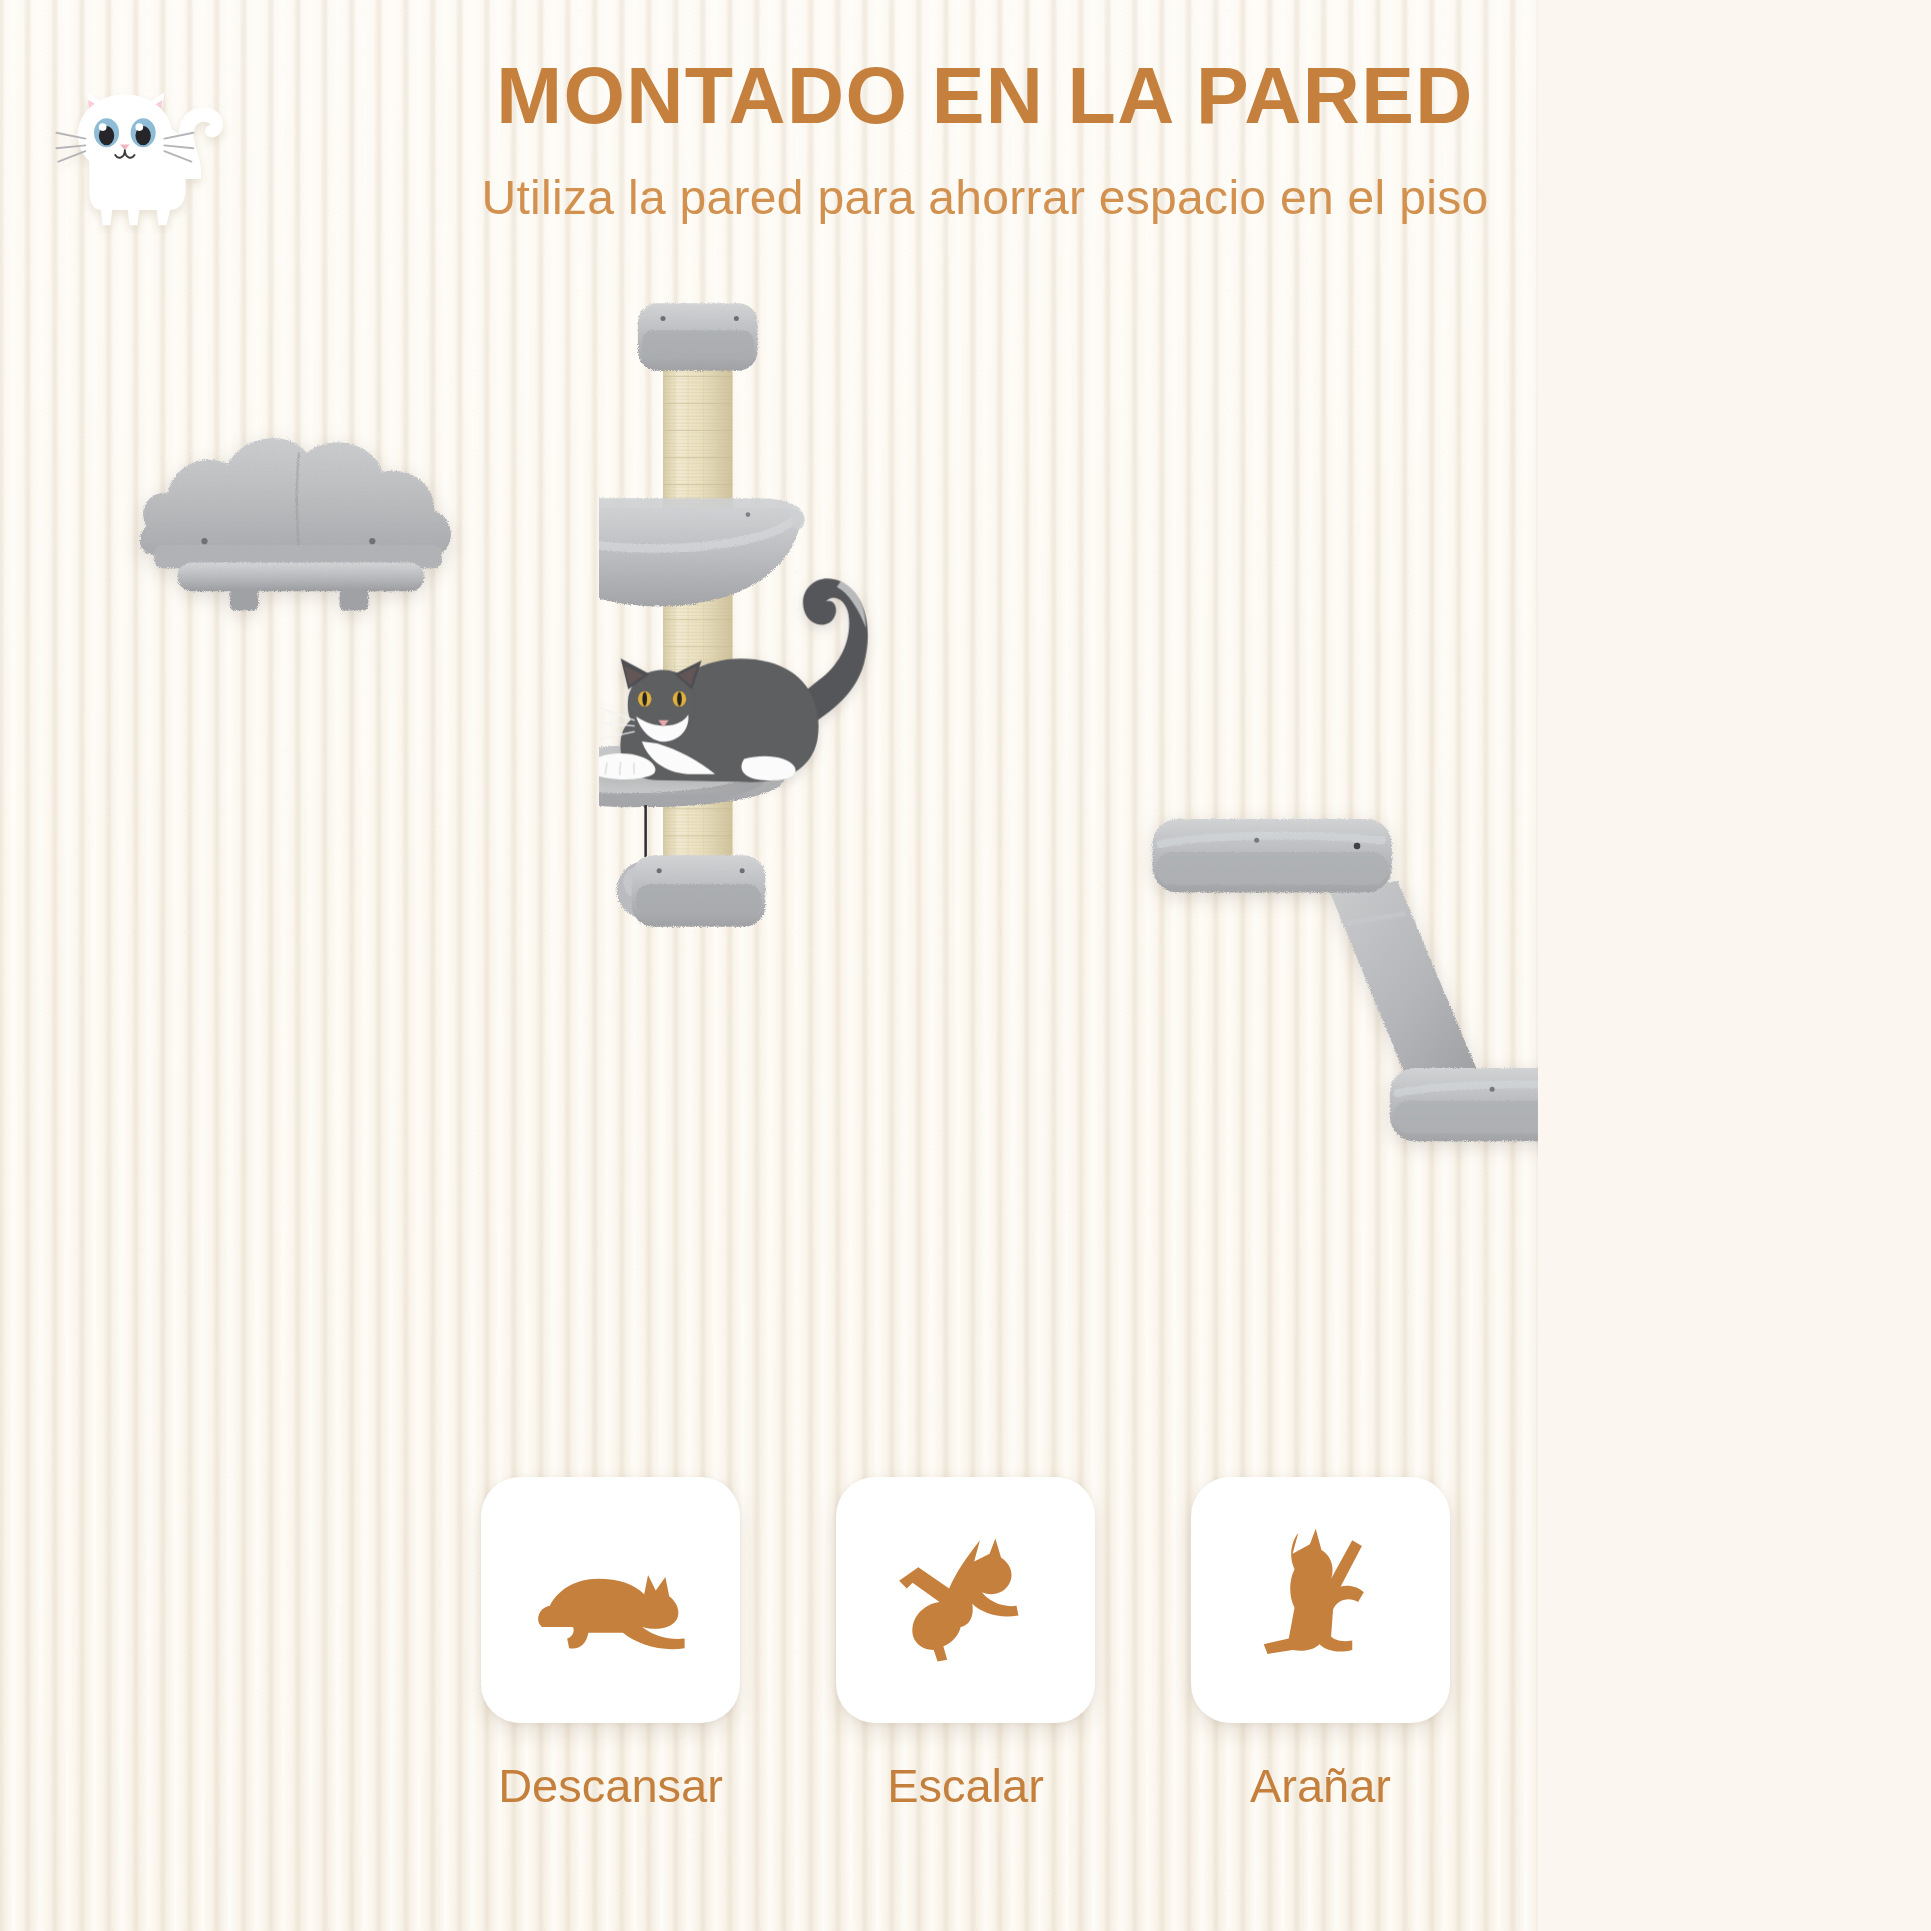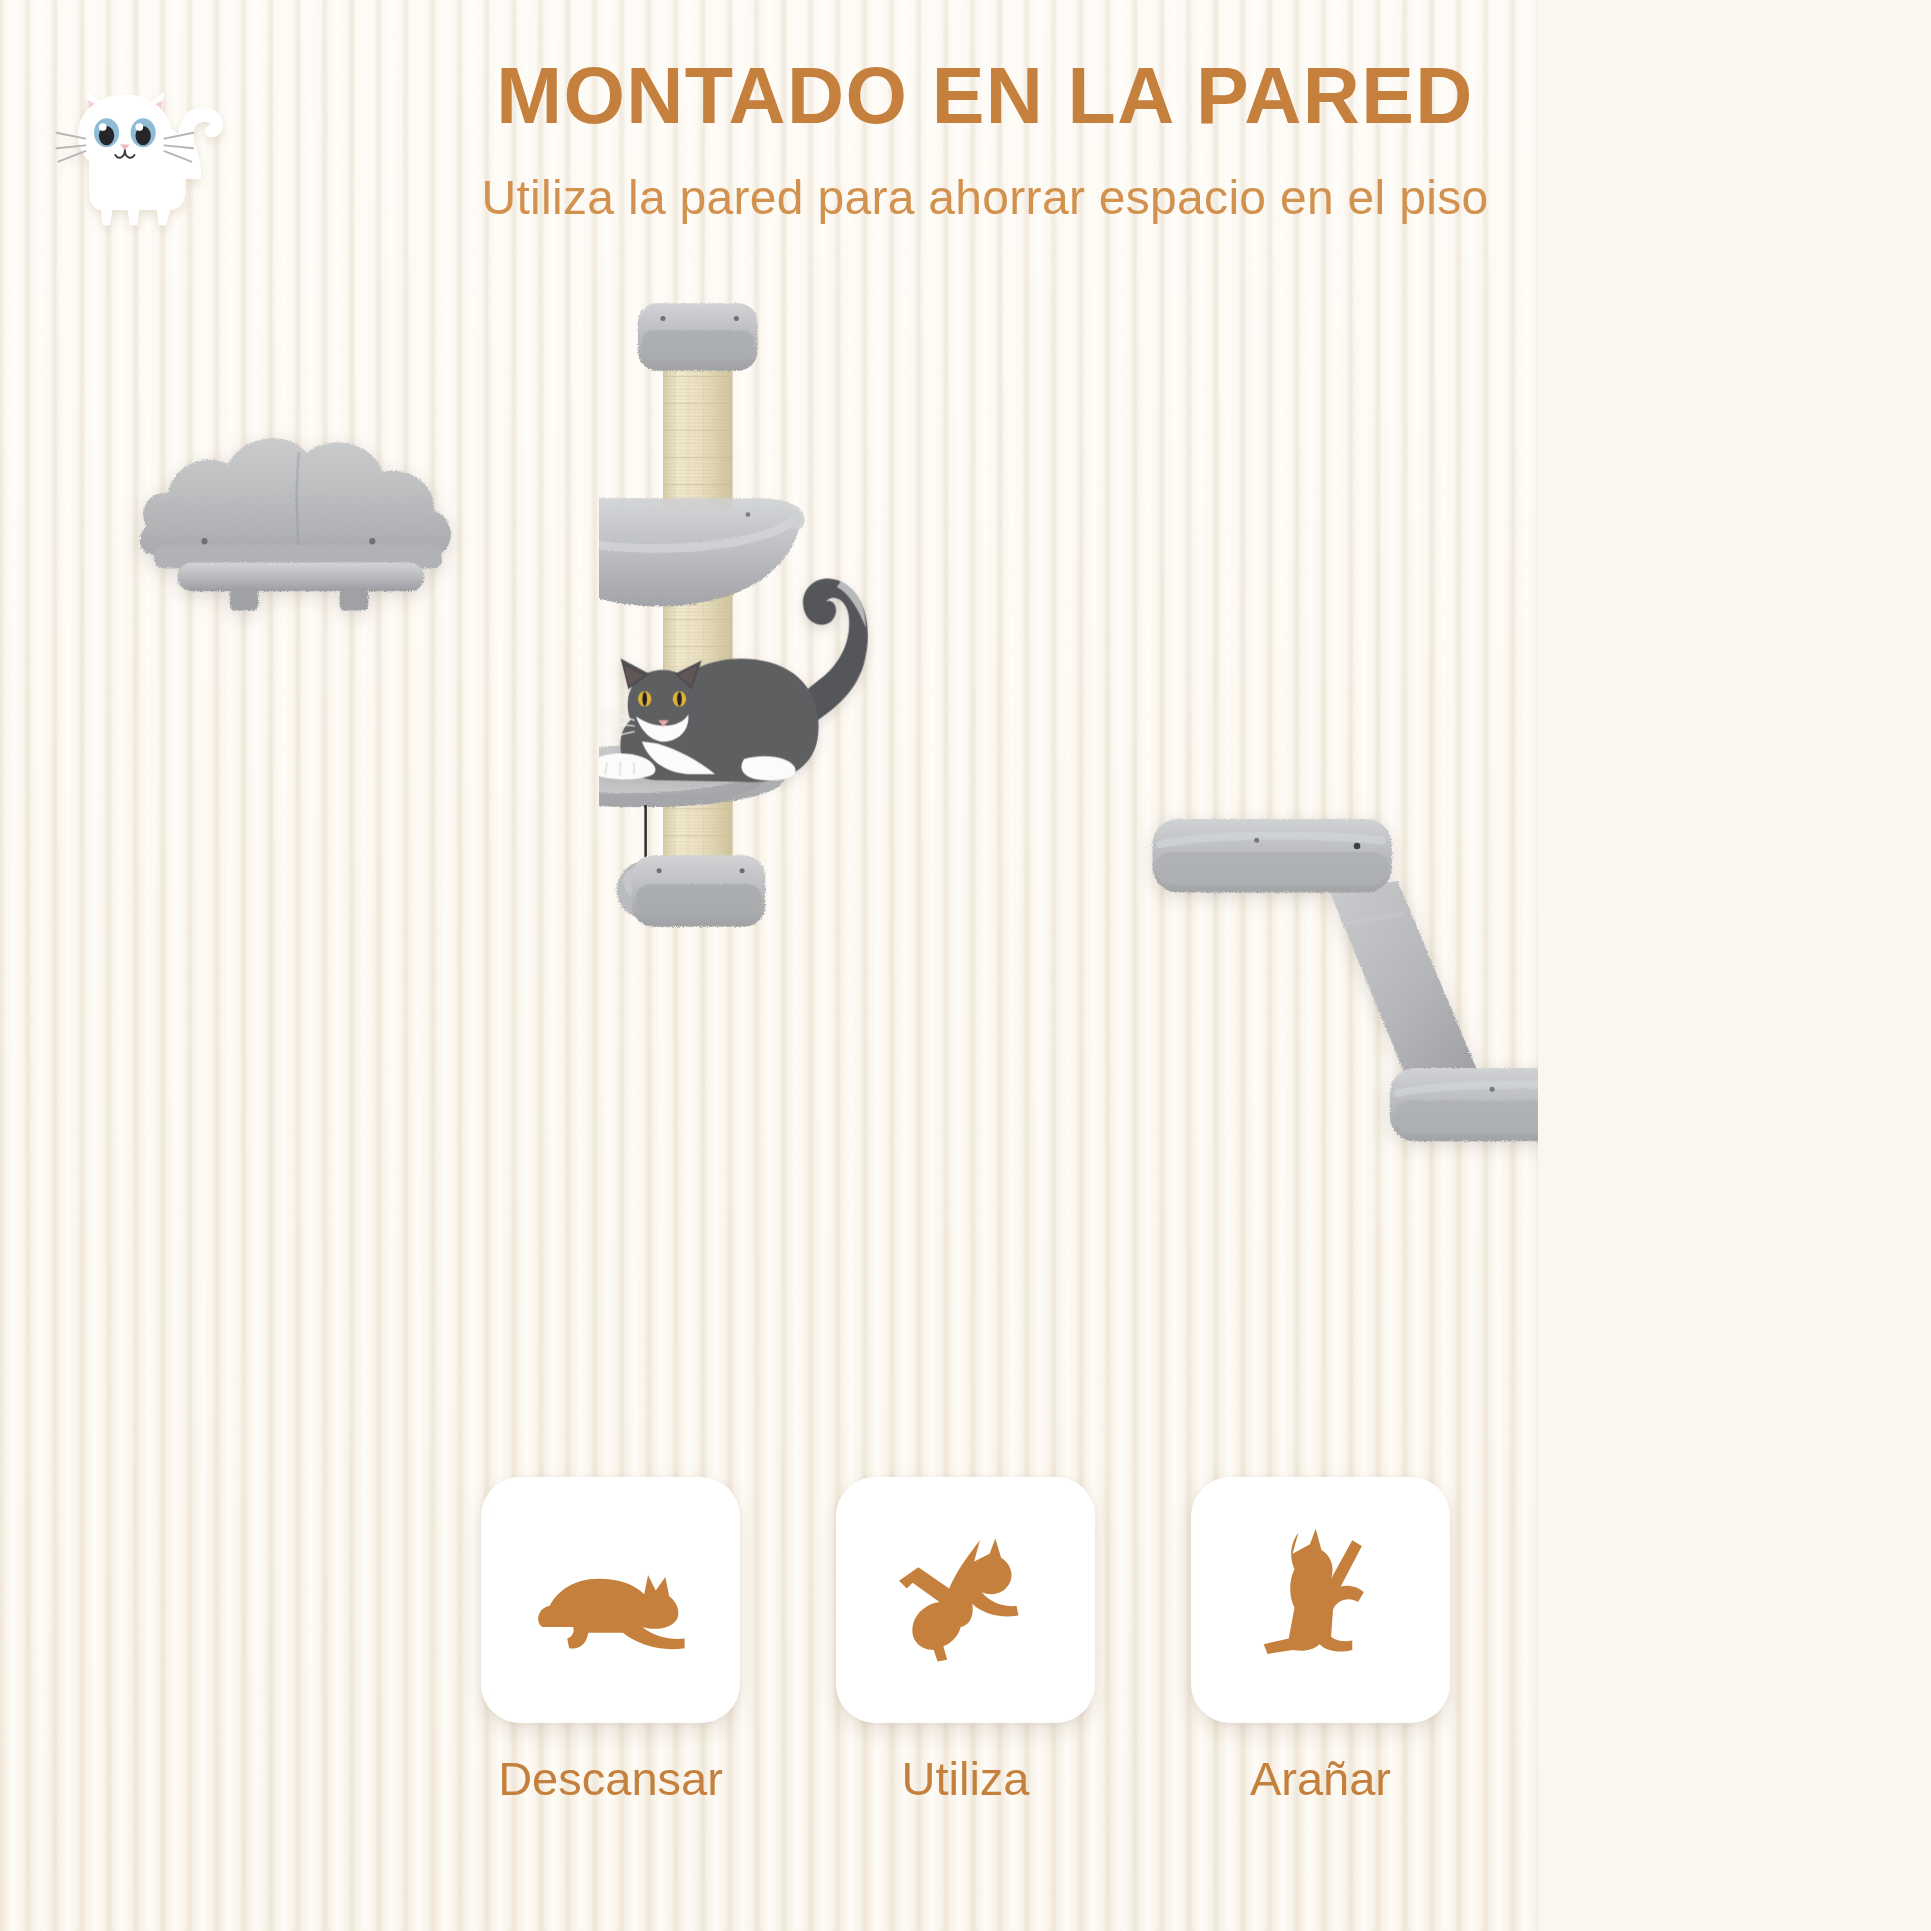--- a/index.html
+++ b/index.html
@@ -142,21 +142,21 @@
     box-shadow: 0 9.7px 21px rgba(163,146,124,0.20),
                 0 1.9px 5.8px rgba(163,146,124,0.12);
     display: flex;
     align-items: center;
     justify-content: center;
   }
 
   .feature-card svg { width: 183px; height: 154px; display: block; }
 
   .feature-label {
-    margin-top: 28px;
+    margin-top: 35px;
     font-size: 47px;
     font-weight: 400;
     color: #c4803c;
     white-space: nowrap;
     text-align: center;
   }
 </style>
 </head>
 <body>
 
@@ -514,21 +514,21 @@
                    C132 100 112 94 102 84
                    C104 96 100 106 90 108
                    C88 116 82 124 72 128
                    L76 142 L66 144 L62 132
                    C48 132 38 122 40 108
                    C42 94 54 84 68 82
                    L40 62 L34 68 L26 60 L46 46 L78 68
                    C86 50 96 36 110 18 Z" fill="#c4803c"></path>
         </svg>
       </div>
-      <div class="feature-label">Utiliza</div>
+      <div class="feature-label">Escalar</div>
     </div>
 
 
     <div class="feature">
       <div class="feature-card">
         <svg viewBox="0 0 190 160">
           <path d="M72 10 L66 32 L84 22 L90 6 L96 28
                    C106 34 110 46 106 58
                    L128 18 L138 24 L116 66
                    C124 64 134 66 140 72

